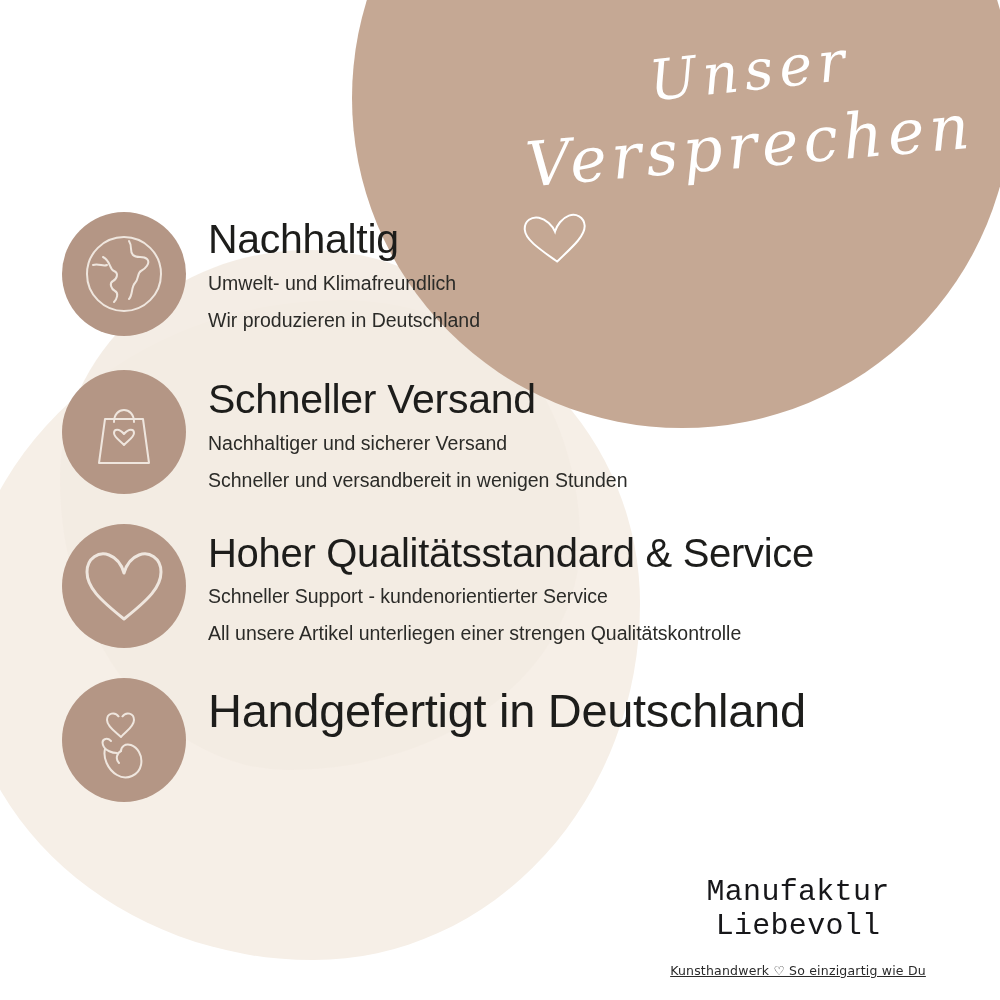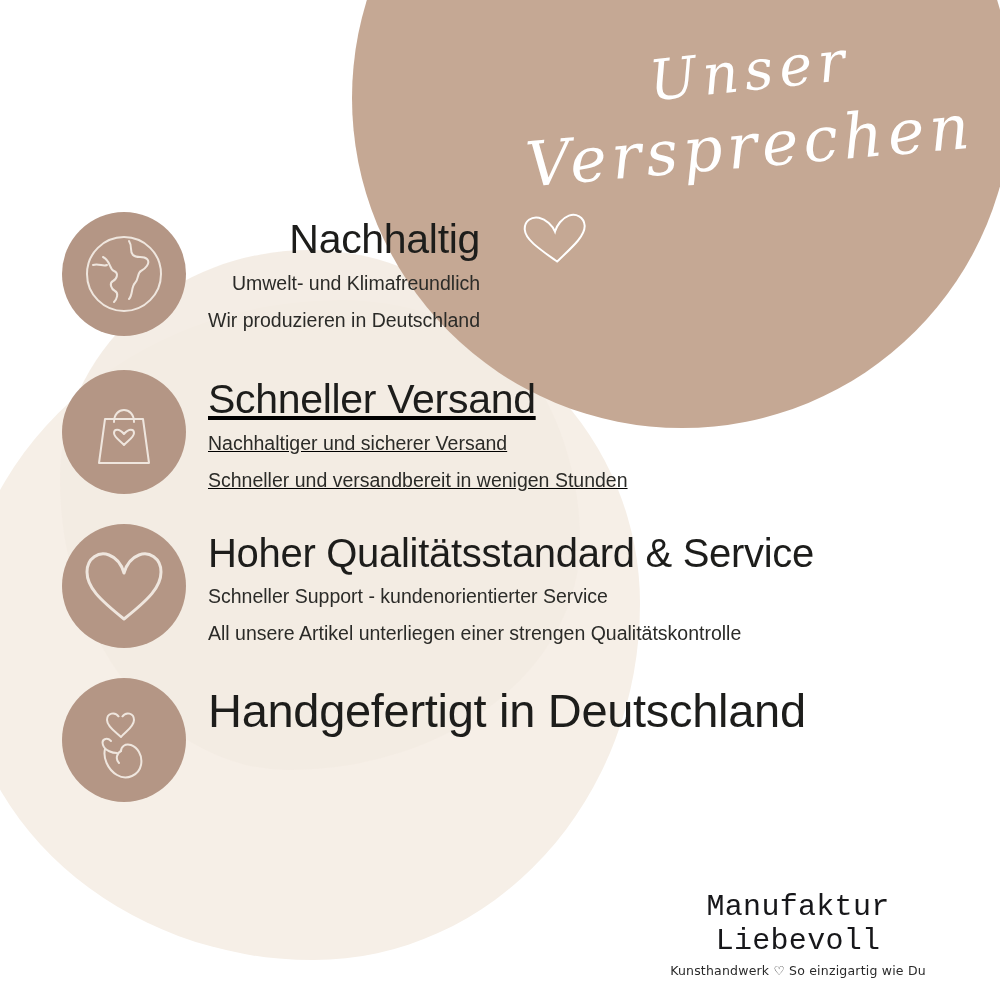--- a/index.html
+++ b/index.html
@@ -124,23 +124,23 @@
   }
   .feature-sub {
     font-size: 19.5px;
     color: #2b2b28;
     margin-top: 9px;
     line-height: 1.42;
     white-space: nowrap;
   }
 
   
-  .f1 { margin-bottom: 34px; text-align: right; }
+  .f1 { margin-bottom: 34px; }
   .f1 .feature-text { padding-top: 6px; }
-  .f2 { margin-bottom: 30px; text-decoration: underline; }
+  .f2 { margin-bottom: 30px; }
   .f3 { margin-bottom: 30px; }
   .f4 { margin-bottom: 0; }
   .f3 .feature-title { font-size: 40px; }
   .f4 .feature-title { font-size: 47px; }
   .f4 .feature-sub { font-size: 18.5px; }
 
   
   .brand {
     position: absolute;
     right: 22px;
@@ -152,22 +152,23 @@
     font-family: Liberation Mono, monospace;
     font-size: 30px;
     color: #17171a;
     letter-spacing: 0.3px;
     font-weight: 400;
   }
   .brand-tag {
     font-family: "DejaVu Sans", sans-serif;
     font-size: 12.5px;
     color: #2a2a2a;
-    margin-top: 5px;
+    margin-top: 20px;
     letter-spacing: 0.2px;
+    text-decoration: underline;
   }
 
   svg { display: block; }
 </style>
 </head>
 <body>
 
 <div class="canvas">
 
   <div class="blob"></div>

